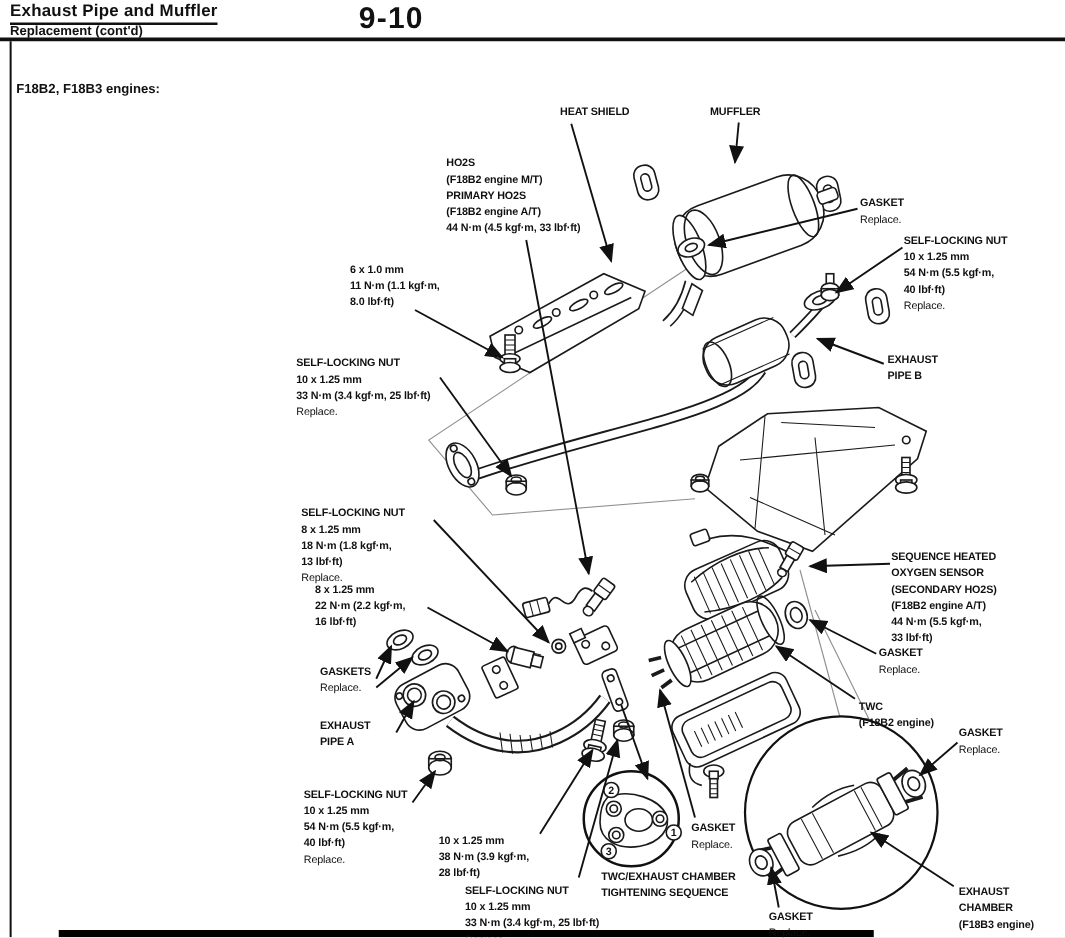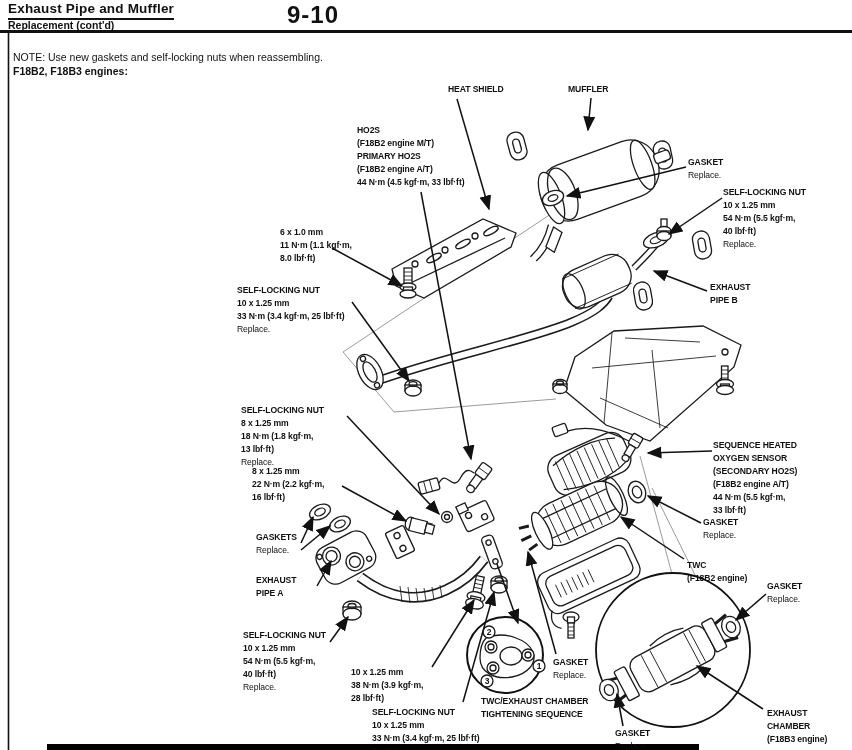--- a/index.html
+++ b/index.html
@@ -27,21 +27,20 @@
 </style>
 </head>
 <body>
 
 <div id="page">
 
   <div id="hdr-title">Exhaust Pipe and Muffler</div>
   <div id="hdr-sub">Replacement (cont'd)</div>
   <div id="hdr-page">9-10</div>
   <div id="hdr-rule"></div>
-  <div id="note-line">NOTE: Use new gaskets and self-locking nuts when reassembling.</div>
   <div id="engines-line">F18B2, F18B3 engines:</div>
 
   <svg width="852" height="750" viewBox="0 0 852 750" style="position:absolute;left:0;top:0;">
     <defs>
       <marker id="ah" markerWidth="11" markerHeight="9" refX="9" refY="4" orient="auto">
         <path d="M0,0 L10,4 L0,8 Z" fill="#111"></path>
       </marker>
     </defs>
 
     <line x1="8.5" y1="33" x2="8.5" y2="750" stroke="#111" stroke-width="1.6"></line>
@@ -388,21 +387,21 @@
         <div>SELF-LOCKING NUT</div>
         <div>10 x 1.25 mm</div>
         <div>54 N·m (5.5 kgf·m,</div>
         <div>40 lbf·ft)</div>
         <div class="normal">Replace.</div>
       </div>
       <div class="dlabel" style="left: 710px; top: 281px;">
         <div>EXHAUST</div>
         <div>PIPE B</div>
       </div>
-      <div class="dlabel" style="left: 280px; top: 209px; margin-top: 17px;">
+      <div class="dlabel" style="left: 280px; top: 209px;">
         <div>6 x 1.0 mm</div>
         <div>11 N·m (1.1 kgf·m,</div>
         <div>8.0 lbf·ft)</div>
       </div>
       <div class="dlabel" style="left: 237px; top: 284px;">
         <div>SELF-LOCKING NUT</div>
         <div>10 x 1.25 mm</div>
         <div>33 N·m (3.4 kgf·m, 25 lbf·ft)</div>
         <div class="normal">Replace.</div>
       </div>

